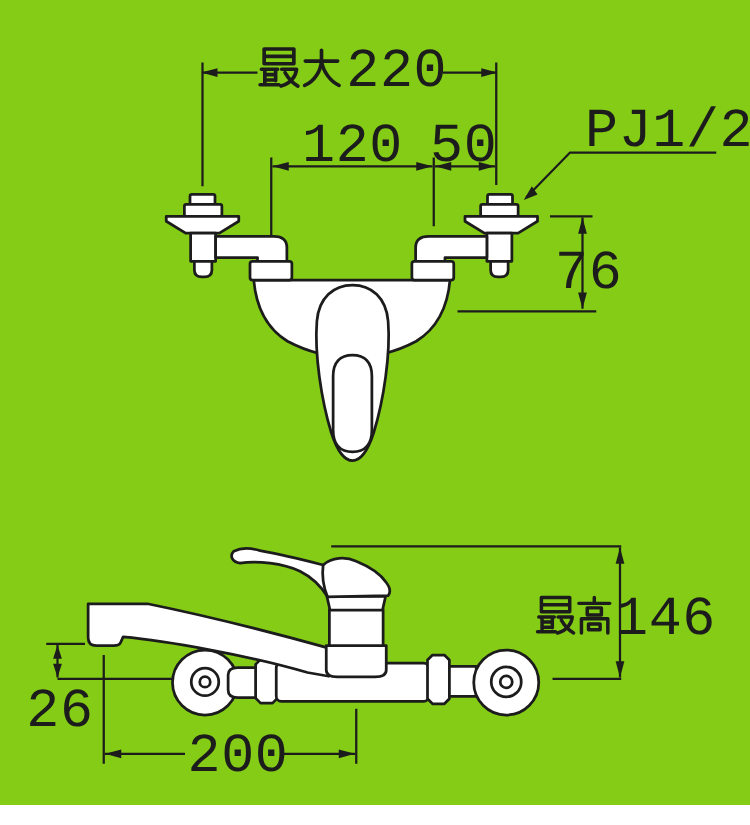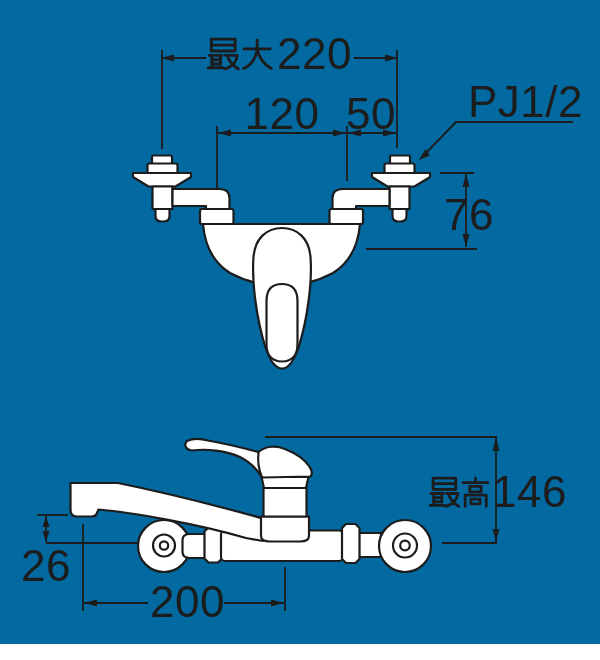--- a/index.html
+++ b/index.html
@@ -1,17 +1,17 @@
 <!DOCTYPE html>
 <html><head>
 <meta charset="utf-8">
 <style>
   html,body{margin:0;padding:0;background:#ffffff;}
-  .stage{position:relative;width:600px;height:644px;background:#0369a1;overflow:hidden;
-         font-family:Liberation Sans, sans-serif;}
+  .stage{position:relative;width:600px;height:644px;background:#84cc16;overflow:hidden;
+         font-family:Liberation Mono, monospace;}
   svg{display:block}
   .fig{fill:#ffffff;stroke:#1c1c1c;stroke-width:2.2;stroke-linejoin:round;}
   .fig-open{fill:none;stroke:#1c1c1c;stroke-width:2.2;stroke-linejoin:round;stroke-linecap:round;}
   .dim{fill:none;stroke:#1c1c1c;stroke-width:1.8;stroke-linecap:butt;}
   .arrow{fill:#1c1c1c;stroke:none;}
   .dimtext{fill:#1c1c1c;font-size:44px;letter-spacing:0.5px;}
   .kanji{fill:none;stroke:#1c1c1c;stroke-width:2.7;stroke-linecap:round;stroke-linejoin:round;}
 </style>
 </head>
 <body>

